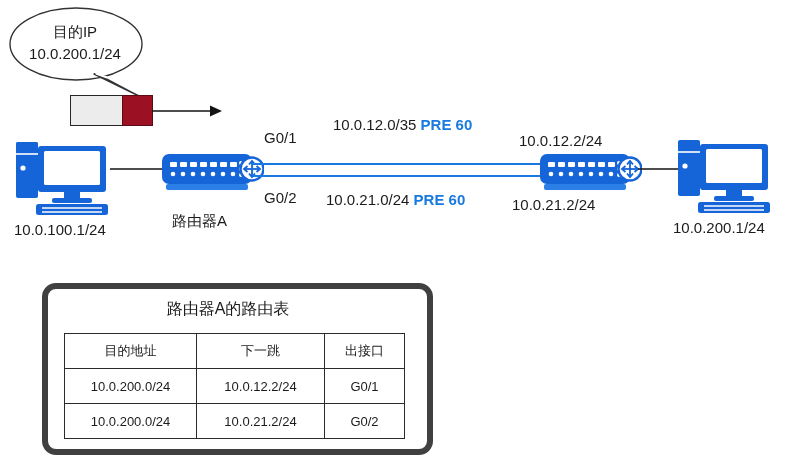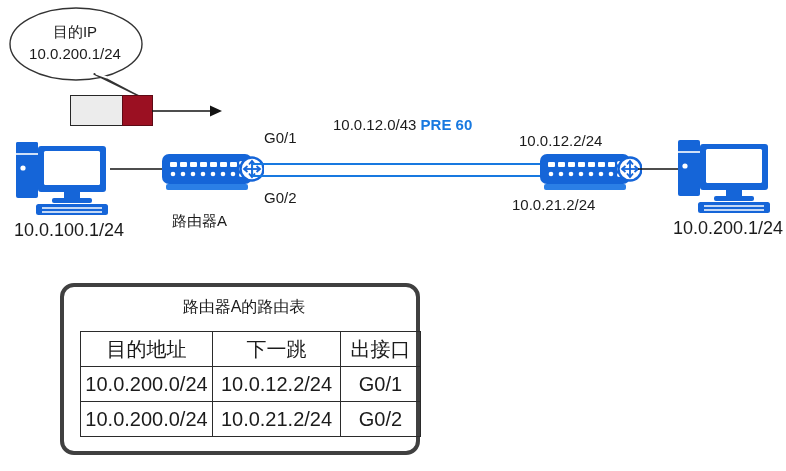--- a/index.html
+++ b/index.html
@@ -25,21 +25,21 @@
   .abs { position: absolute; }
 
   
   .lbl {
     position: absolute;
     font-size: 15px;
     line-height: 18px;
     color: #1b1b1b;
     white-space: nowrap;
   }
-  .lbl-ip { font-size: 18px; }
+  .lbl-ip { font-size: 15px; }
   .pre {
     color: #1879e0;
     font-weight: bold;
     margin-top: 9px;
   }
   .bubble-text {
     position: absolute;
     text-align: center;
     font-size: 15px;
     line-height: 20px;
@@ -64,23 +64,23 @@
     left: 122px; top: 95px;
     width: 31px; height: 31px;
     background: #9b1022;
     border: 1px solid #5d0a15;
     box-sizing: border-box;
   }
 
   
   .table-card {
     position: absolute;
-    left: 60px; top: 283px;
-    width: 360px; height: 172px;
-    border: 4px solid #404040;
+    left: 42px; top: 283px;
+    width: 391px; height: 172px;
+    border: 6px solid #404040;
     border-radius: 14px;
     background: #ffffff;
     box-sizing: border-box;
   }
   .table-title {
     position: absolute;
     left: 0; top: 10px;
     width: 360px;
     text-align: center;
     font-size: 16px;
@@ -90,21 +90,21 @@
     position: absolute;
     left: 16px; top: 44px;
     width: 340px;
     border-collapse: collapse;
     table-layout: fixed;
   }
   table.rt td {
     border: 1px solid #2b2b2b;
     height: 34px;
     text-align: center;
-    font-size: 20px;
+    font-size: 13px;
     color: #1b1b1b;
     padding: 0;
   }
   table.rt col.c1 { width: 132px; }
   table.rt col.c2 { width: 128px; }
   table.rt col.c3 { width: 80px; }
 </style>
 </head>
 <body>
 
@@ -184,24 +184,25 @@
   </svg>
   <div class="lbl" style="left:172px; top:212px;">路由器A</div>
 
   <svg class="abs" style="left:252px; top:158px;" width="300" height="28" viewBox="0 0 300 28">
     <line x1="0" y1="6" x2="300" y2="6" stroke="#1879e0" stroke-width="2.2"></line>
     <line x1="0" y1="18" x2="300" y2="18" stroke="#1879e0" stroke-width="2.2"></line>
     <line x1="0" y1="6" x2="0" y2="18" stroke="#1879e0" stroke-width="2.2"></line>
   </svg>
 
   <div class="lbl" style="left:264px; top:129px;">G0/1</div>
-  <div class="lbl" style="left:333px; top:116px;"><span>10.0.12.0/43</span> <span class="pre">PRE 60</span></div>
+  <div class="lbl" style="left:333px; top:116px;"><span>10.0.12.0/35</span> <span class="pre">PRE 60</span></div>
   <div class="lbl" style="left:519px; top:132px;">10.0.12.2/24</div>
 
   <div class="lbl" style="left:264px; top:189px;">G0/2</div>
+  <div class="lbl" style="left:326px; top:191px;"><span>10.0.21.0/24</span> <span class="pre">PRE 60</span></div>
   <div class="lbl" style="left:512px; top:196px;">10.0.21.2/24</div>
 
   <svg class="abs" style="left:540px; top:152px;" width="102" height="42" viewBox="0 0 102 42">
     <rect x="4" y="32" width="82" height="6" rx="2" fill="#2b7fe6"></rect>
     <rect x="0" y="2" width="90" height="30" rx="7" fill="#1565d8"></rect>
     <g fill="#ffffff">
       <rect x="8" y="10" width="7" height="5" rx="1"></rect>
         <rect x="18" y="10" width="7" height="5" rx="1"></rect>
       <rect x="28" y="10" width="7" height="5" rx="1"></rect>
         <rect x="38" y="10" width="7" height="5" rx="1"></rect>

